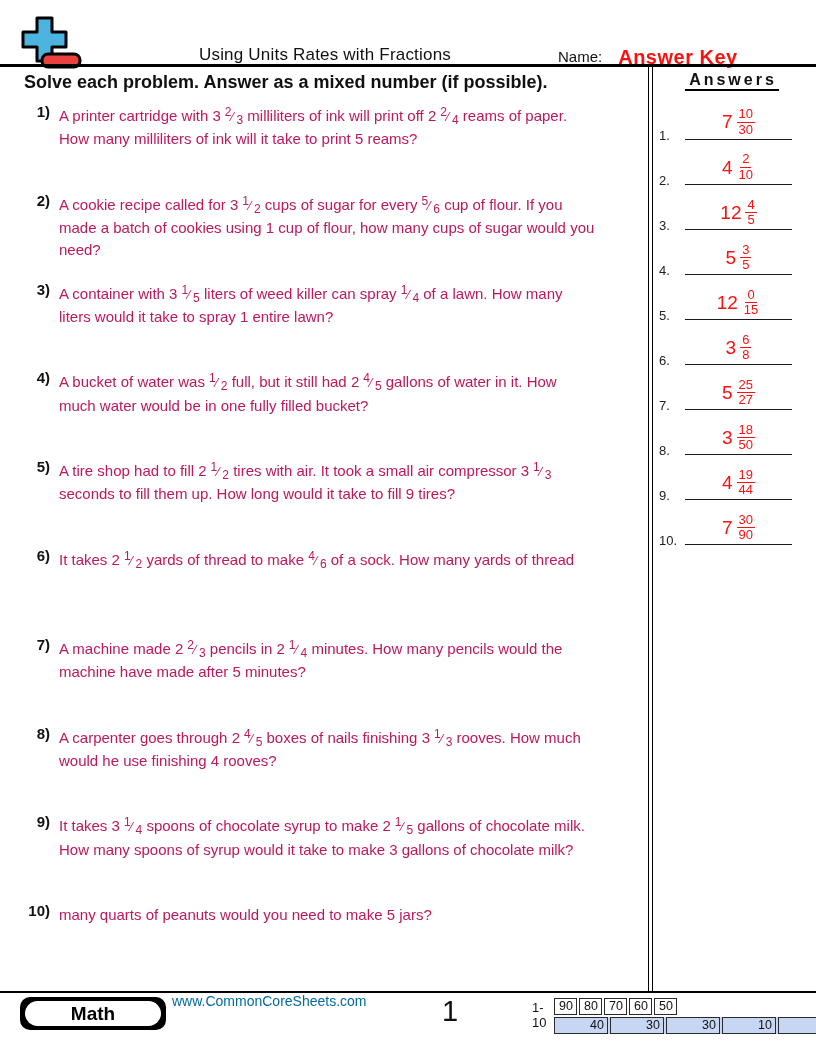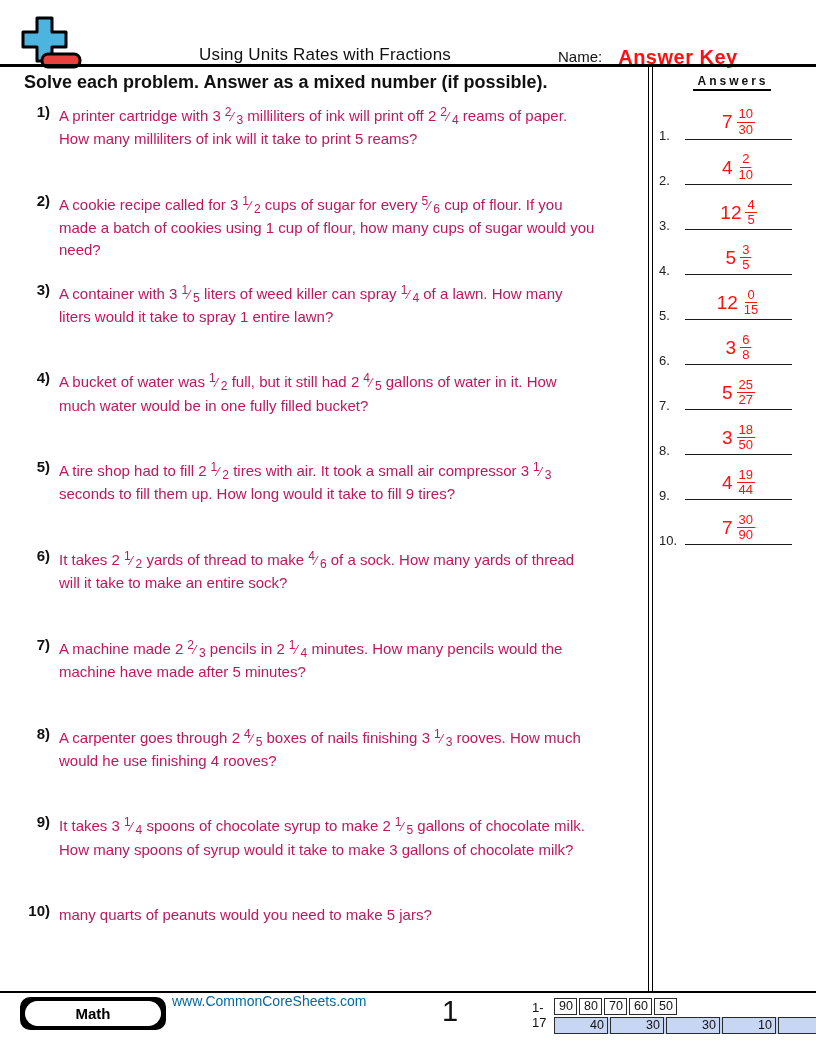--- a/index.html
+++ b/index.html
@@ -10,21 +10,21 @@
   }
   .logo {position:absolute; left:20px; top:16px;}
   .logo-plus {fill:var(--logo-blue); stroke:#000; stroke-width:3; stroke-linejoin:round;}
   .logo-minus {fill:var(--logo-red); stroke:#000; stroke-width:3;}
   .title {position:absolute; left:0; top:45px; width:650px; text-align:center; font-size:17px; letter-spacing:0.2px;}
   .name-row {position:absolute; left:558px; top:46px; font-size:15px; white-space:nowrap;}
   .answer-key {margin-left:16px; font-size:20px; font-weight:bold; color:var(--red); vertical-align:-2px; letter-spacing:0.5px;}
   .header-rule {position:absolute; left:0; top:64px; width:816px; height:3px; background:#000;}
   .instructions {position:absolute; left:24px; top:72px; font-size:18px; font-weight:bold;}
   .answers-heading {position:absolute; left:651px; top:71px; width:162px; text-align:center;}
-  .answers-heading span {font-weight:bold; font-size:12px; letter-spacing:3px; border-bottom:2px solid #000; padding:0 2px 1px 4px;}
+  .answers-heading span {font-weight:bold; font-size:16px; letter-spacing:3px; border-bottom:2px solid #000; padding:0 2px 1px 4px;}
   .vdivider {position:absolute; left:648px; top:66px; height:925px; width:5px;
     border-left:1.5px solid #000; border-right:1.5px solid #000; box-sizing:border-box;}
   .footer-rule {position:absolute; left:0; top:991px; width:816px; height:2px; background:#000;}
 
   .problem {position:absolute; left:24px; width:612px; display:flex;}
   .p-num {flex:none; width:26px; font-weight:bold; font-size:15px; text-align:right; margin-right:9px; margin-top:-2px;}
   .p-text {font-size:15px; line-height:22.2px; color:#be185d;}
   .p-line {white-space:nowrap;}
   .fr {white-space:nowrap;}
   .fr .w {margin-right:4px;}
@@ -37,21 +37,21 @@
   .a-line {position:absolute; left:29px; width:107px; bottom:5px; border-bottom:1.5px solid #1a1a1a;}
   .a-value {position:absolute; left:29px; width:107px; bottom:7px; text-align:center; color:var(--red);}
   .a-inner {display:inline-flex; align-items:center;}
   .a-whole {font-size:19px; margin-right:4px;}
   .a-frac {display:inline-flex; flex-direction:column; align-items:center; font-size:13px; line-height:1.12;}
   .a-frac .fn {border-bottom:1.6px solid var(--red); padding:0 2px;}
   .a-frac .fd {padding:0 2px;}
 
   .badge {position:absolute; left:20px; top:997px; width:146px; height:33px; background:#000; border-radius:10px;}
   .badge-pill {position:absolute; left:5px; right:5px; top:4px; bottom:4px; background:#fff; border-radius:14px;
-    text-align:center; font-weight:bold; font-size:15px; line-height:25px; color:#000;}
+    text-align:center; font-weight:bold; font-size:19px; line-height:25px; color:#000;}
   .website {position:absolute; left:172px; top:993px; font-size:14px; color:#0369a1;}
   .pagenum {position:absolute; left:400px; top:995px; width:100px; text-align:center; font-size:29px;}
   .score {position:absolute; left:532px; top:996px; display:flex; align-items:center;}
   .score-label {font-size:13px; margin-right:6px;}
   .score-group {display:inline-flex; gap:2px; margin-left:2px;}
   .score-group.hl {background:var(--score-hl);}
   .score-cell {width:21px; height:15px; border:1.5px solid #2a2a2a; font-size:12.5px; text-align:center; line-height:15.5px; background:#fff; color:#111;}
   .score-cell.hl {background:var(--score-hl);padding-left:31px;}
 </style>
 </head>
@@ -109,21 +109,20 @@
       <span class="p-num">5)</span>
       <div class="p-text">
         <div class="p-line">A tire shop had to fill <span class="fr"><span class="w">2</span><sup>1</sup><span class="sl">⁄</span><sub>2</sub></span> tires with air. It took a small air compressor <span class="fr"><span class="w">3</span><sup>1</sup><span class="sl">⁄</span><sub>3</sub></span></div>
         <div class="p-line">seconds to fill them up. How long would it take to fill 9 tires?</div>
       </div>
     </div>
     <div class="problem" style="top: 549px;">
       <span class="p-num">6)</span>
       <div class="p-text">
         <div class="p-line">It takes <span class="fr"><span class="w">2</span><sup>1</sup><span class="sl">⁄</span><sub>2</sub></span> yards of thread to make <span class="fr"><sup>4</sup><span class="sl">⁄</span><sub>6</sub></span> of a sock. How many yards of thread</div>
-        <div class="p-line">will it take to make an entire sock?</div>
       </div>
     </div>
     <div class="problem" style="top: 637.8px;">
       <span class="p-num">7)</span>
       <div class="p-text">
         <div class="p-line">A machine made <span class="fr"><span class="w">2</span><sup>2</sup><span class="sl">⁄</span><sub>3</sub></span> pencils in <span class="fr"><span class="w">2</span><sup>1</sup><span class="sl">⁄</span><sub>4</sub></span> minutes. How many pencils would the</div>
         <div class="p-line">machine have made after 5 minutes?</div>
       </div>
     </div>
     <div class="problem" style="top: 726.6px;">
@@ -260,21 +259,21 @@
     </div>
   </div>
 
 <div class="footer-rule"></div>
 <div class="badge">
   <div class="badge-pill">Math</div>
 </div>
 <div class="website">www.CommonCoreSheets.com</div>
 <div class="pagenum">1</div>
 <div class="score">
-  <span class="score-label">1-17</span>
+  <span class="score-label">1-10</span>
     <span id="score-cells"><span class="score-group">
         <span class="score-cell">90</span>
         <span class="score-cell">80</span>
         <span class="score-cell">70</span>
         <span class="score-cell">60</span>
         <span class="score-cell">50</span>
       </span><span class="score-group hl">
         <span class="score-cell hl">40</span>
         <span class="score-cell hl">30</span>
         <span class="score-cell hl">30</span>

